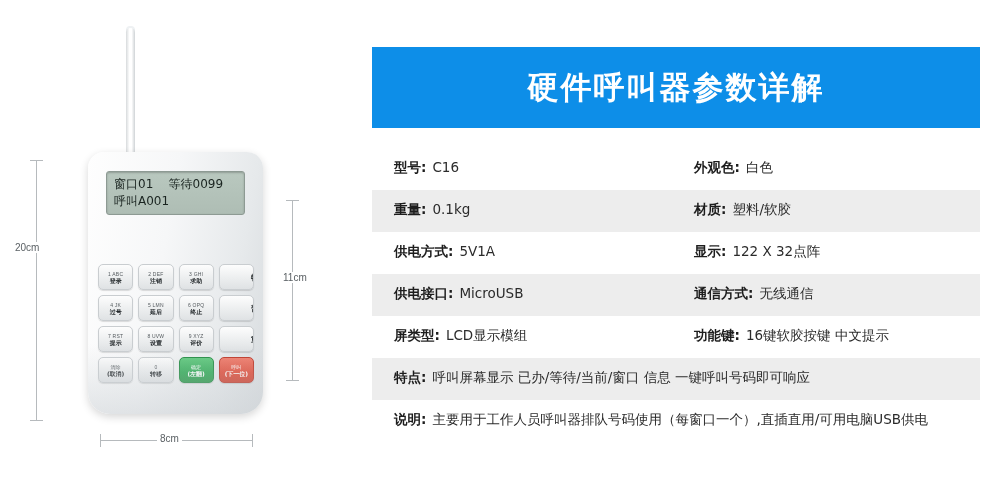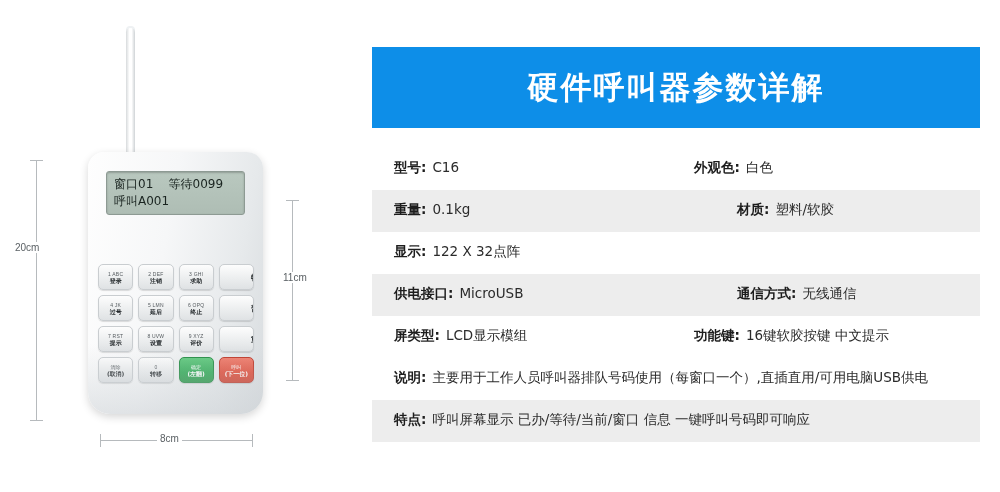--- a/index.html
+++ b/index.html
@@ -99,21 +99,21 @@
   .banner-title {
     font-family:"DejaVu Sans",sans-serif;
     font-size:31px; font-weight:bold; color:#ffffff; letter-spacing:2px;
   }
 
   .spec-table { position:absolute; left:0; top:148px; width:608px; }
   .spec-row {
     display:flex; align-items:flex-start;
     min-height:42px; padding:9px 0 9px 22px;
   }
-  .spec-row.alt { background:#ededed;gap:43px; }
+  .spec-row.alt { background:#ededed; }
   .spec-cell { display:flex; align-items:baseline; }
   .spec-cell.left  { width:300px; }
   .spec-cell.right { flex:1;text-align:center; }
   .spec-cell.full  { width:100%; padding-right:24px; }
   .spec-label {
     font-family:"DejaVu Sans",sans-serif;
     font-size:13.5px; font-weight:bold; color:#1d1d1d; white-space:nowrap;
   }
   .spec-value {
     font-family:"DejaVu Sans",sans-serif;
@@ -238,20 +238,24 @@
         <div class="spec-cell left">
           <span class="spec-label">重量:</span>
           <span class="spec-value">0.1kg</span>
         </div>
         <div class="spec-cell right">
           <span class="spec-label">材质:</span>
           <span class="spec-value">塑料/软胶</span>
         </div>
       </div>
       <div class="spec-row">
+        <div class="spec-cell left">
+          <span class="spec-label">供电方式:</span>
+          <span class="spec-value">5V1A</span>
+        </div>
         <div class="spec-cell right">
           <span class="spec-label">显示:</span>
           <span class="spec-value">122 X 32点阵</span>
         </div>
       </div>
       <div class="spec-row alt">
         <div class="spec-cell left">
           <span class="spec-label">供电接口:</span>
           <span class="spec-value">MicroUSB</span>
         </div>
@@ -261,28 +265,28 @@
         </div>
       </div>
       <div class="spec-row">
         <div class="spec-cell left">
           <span class="spec-label">屏类型:</span>
           <span class="spec-value">LCD显示模组</span>
         </div>
         <div class="spec-cell right">
           <span class="spec-label">功能键:</span>
           <span class="spec-value">16键软胶按键 中文提示</span>
-        </div>
-      </div>
-      <div class="spec-row">
-        <div class="spec-cell full">
-          <span class="spec-label">说明:</span>
-          <span class="spec-value">主要用于工作人员呼叫器排队号码使用（每窗口一个）,直插直用/可用电脑USB供电</span>
         </div>
       </div>
       <div class="spec-row alt">
         <div class="spec-cell full">
           <span class="spec-label">特点:</span>
           <span class="spec-value">呼叫屏幕显示 已办/等待/当前/窗口 信息 一键呼叫号码即可响应</span>
         </div>
       </div>
+      <div class="spec-row">
+        <div class="spec-cell full">
+          <span class="spec-label">说明:</span>
+          <span class="spec-value">主要用于工作人员呼叫器排队号码使用（每窗口一个）,直插直用/可用电脑USB供电</span>
+        </div>
+      </div>
     </div>
 </div>
 
 </body></html>

